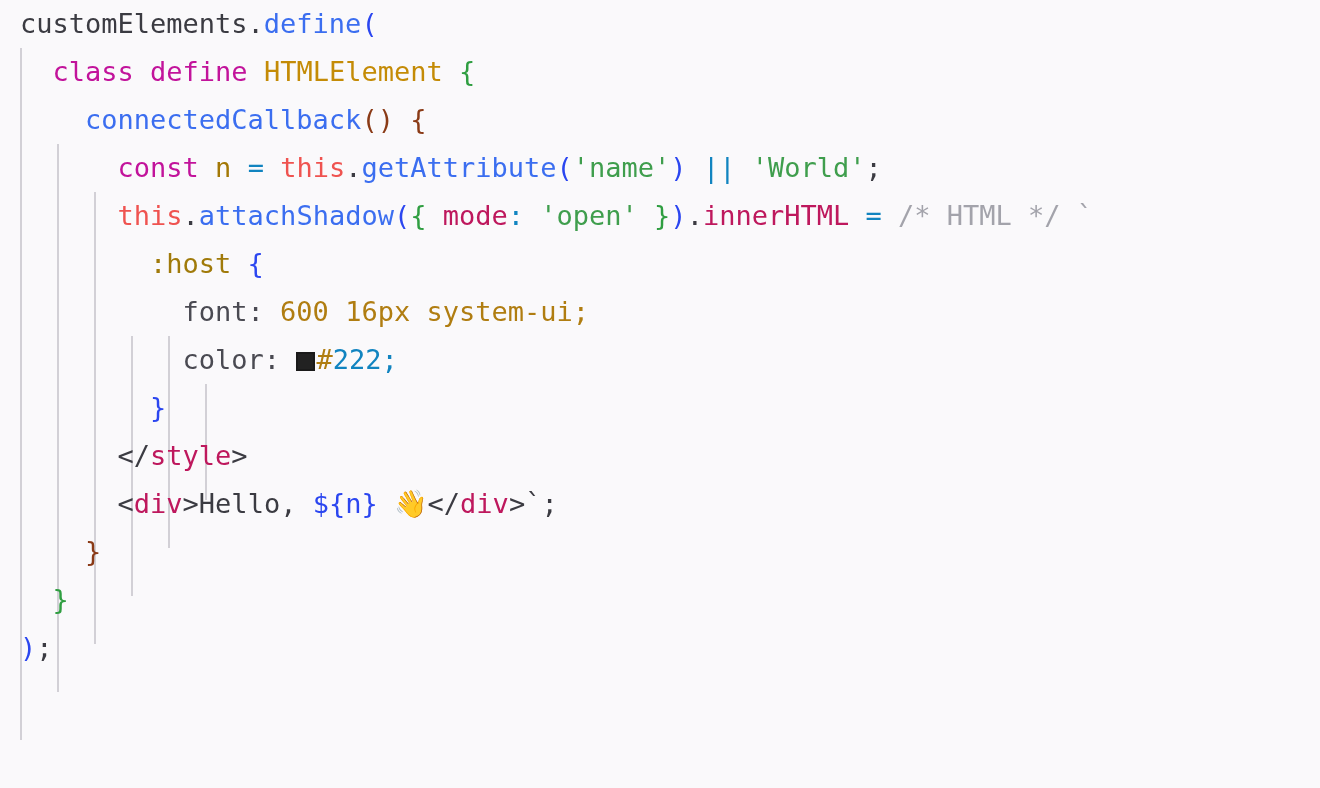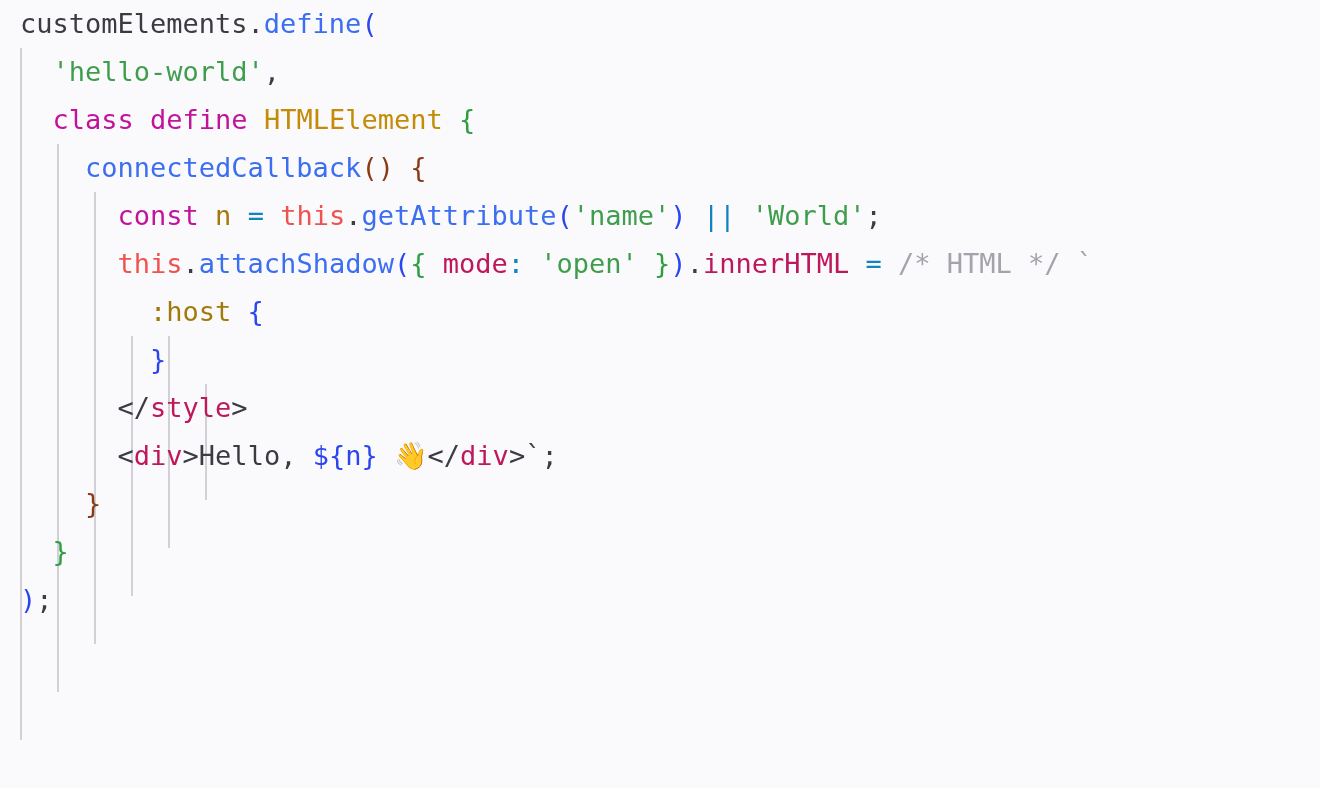--- a/index.html
+++ b/index.html
@@ -101,34 +101,35 @@
     <div class="guide" style="left:94px;  top:192px; height:452px;"></div>
     <div class="guide" style="left:131px; top:336px; height:260px;"></div>
     <div class="guide" style="left:168px; top:336px; height:212px;"></div>
     <div class="guide" style="left:205px; top:384px; height:116px;"></div>
   </div>
 
   <div class="code-lines">
 
     <div class="code-line"><span class="t-plain">customElements</span><span class="t-plain">.</span><span class="t-fn">define</span><span class="b1">(</span></div>
 
-    <div class="code-line">  <span class="t-str">'hello-world'</span><span class="t-plain">,</span></div>
 
     <div class="code-line">  <span class="t-kw">class</span> <span class="t-kw">define</span> <span class="t-type">HTMLElement</span> <span class="b2">{</span></div>
 
     <div class="code-line">    <span class="t-fn">connectedCallback</span><span class="b3">()</span> <span class="b3">{</span></div>
 
     <div class="code-line">      <span class="t-kw">const</span> <span class="t-var">n</span> <span class="t-op">=</span> <span class="t-this">this</span><span class="t-plain">.</span><span class="t-fn">getAttribute</span><span class="b4">(</span><span class="t-str">'name'</span><span class="b4">)</span> <span class="t-op">||</span> <span class="t-str">'World'</span><span class="t-plain">;</span></div>
 
     <div class="code-line">      <span class="t-this">this</span><span class="t-plain">.</span><span class="t-fn">attachShadow</span><span class="b1">(</span><span class="b2">{</span> <span class="t-prop">mode</span><span class="t-op">:</span> <span class="t-str">'open'</span> <span class="b2">}</span><span class="b1">)</span><span class="t-plain">.</span><span class="t-prop">innerHTML</span> <span class="t-op">=</span> <span class="t-comment">/* HTML */</span> <span class="t-comment">`</span></div>
 
 
     <div class="code-line">        <span class="t-sel">:host</span> <span class="b4">{</span></div>
 
+    <div class="code-line">          <span class="t-cssprop">font:</span> <span class="t-cssval">600 16px system-ui;</span></div>
 
+    <div class="code-line">          <span class="t-cssprop">color:</span> <span class="swatch" style="background: rgb(34, 34, 34);"></span><span class="t-cssval">#</span><span class="t-num">222</span><span class="t-num">;</span></div>
 
     <div class="code-line">        <span class="b4">}</span></div>
 
     <div class="code-line">      <span class="t-plain">&lt;/</span><span class="t-prop">style</span><span class="t-plain">&gt;</span></div>
 
     <div class="code-line">      <span class="t-plain">&lt;</span><span class="t-prop">div</span><span class="t-plain">&gt;</span><span class="t-plain">Hello, </span><span class="t-tpl">${n}</span> <span class="emoji">👋</span><span class="t-plain">&lt;/</span><span class="t-prop">div</span><span class="t-plain">&gt;</span><span class="t-plain">`</span><span class="t-plain">;</span></div>
 
     <div class="code-line">    <span class="b3">}</span></div>
 
     <div class="code-line">  <span class="b2">}</span></div>

